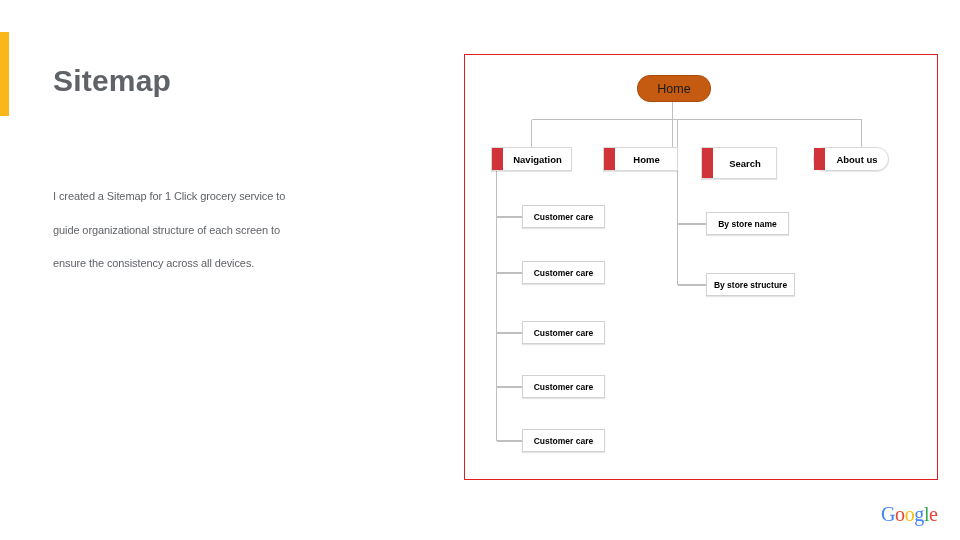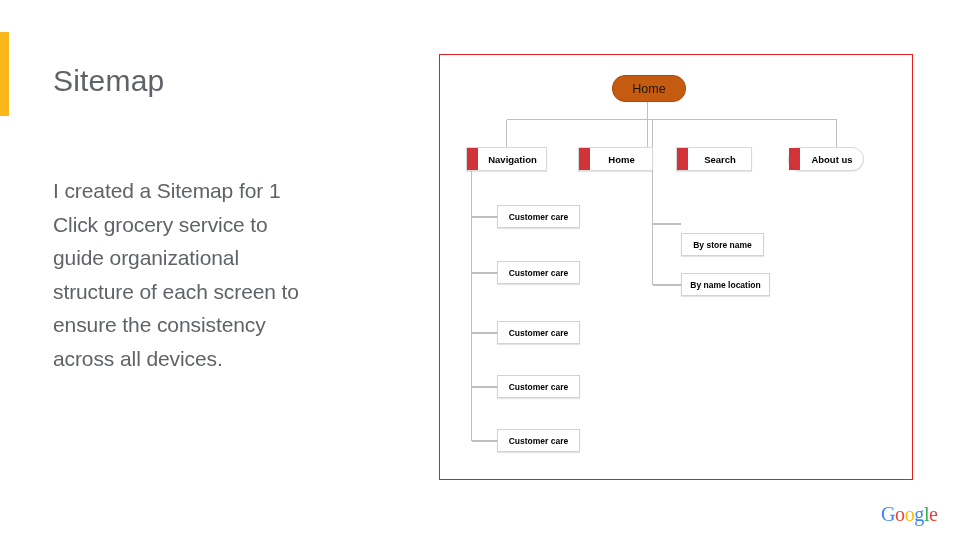--- a/index.html
+++ b/index.html
@@ -24,41 +24,41 @@
     height: 84px;
     background: #F9B719;
   }
 
   
   #slide-title {
     position: absolute;
     left: 53px;
     top: 63px;
     font-size: 30px;
-    font-weight: 400;
+    font-weight: 700;
     color: #5F6368;
     letter-spacing: 0.2px;
     line-height: 1.2;
     white-space: nowrap;
   }
   #slide-body {
     position: absolute;
     left: 53px;
-    top: 174px;
+    top: 180px;
     width: 248px;
-    font-size: 21px;
+    font-size: 11px;
     color: #5F6368;
     line-height: 33.6px;
     letter-spacing: -0.1px;
   }
 
   
   #diagram-panel {
     position: absolute;
-    left: 439px;
+    left: 464px;
     top: 54px;
     width: 474px;
     height: 426px;
     border: 1.6px solid #E02020;
     background: #ffffff;
     box-sizing: border-box;
   }
   #diagram-canvas {
     position: absolute;
     left: 0;
@@ -189,21 +189,21 @@
     <div class="node node-l2" style="left:26px; top:92px; width:81px; height:24px;">
       <span class="accent" style="background: rgb(209, 52, 56);"></span>
       <span class="node-label">Navigation</span>
     </div>
 
     <div class="node node-l2" style="left:138px; top:92px; width:75px; height:24px;">
       <span class="accent" style="background: rgb(209, 52, 56);"></span>
       <span class="node-label">Home</span>
     </div>
 
-    <div class="node node-l2" style="left:236px; top:92px; width:76px; height:24px;">
+    <div class="node node-l2" style="left:236px; top:92px; width:76px; height:32px;">
       <span class="accent" style="background: rgb(209, 52, 56);"></span>
       <span class="node-label">Search</span>
     </div>
 
     <div class="node node-l2" style="left:348px; top:92px; width:76px; height:24px;border-radius:12px;">
       <span class="accent" style="background: rgb(209, 52, 56);"></span>
       <span class="node-label">About us</span>
     </div>
 
     <div class="node node-leaf" style="left:57px; top:150px; width:83px; height:23px;">
@@ -215,23 +215,23 @@
     <div class="node node-leaf" style="left:57px; top:266px; width:83px; height:23px;">
       <span class="node-label">Customer care</span>
     </div>
     <div class="node node-leaf" style="left:57px; top:320px; width:83px; height:23px;">
       <span class="node-label">Customer care</span>
     </div>
     <div class="node node-leaf" style="left:57px; top:374px; width:83px; height:23px;">
       <span class="node-label">Customer care</span>
     </div>
 
-    <div class="node node-leaf" style="left:241px; top:157px; width:83px; height:23px;margin-top:21px;">
+    <div class="node node-leaf" style="left:241px; top:157px; width:83px; height:23px;">
       <span class="node-label">By store name</span>
     </div>
     <div class="node node-leaf" style="left:241px; top:218px; width:89px; height:23px;">
-      <span class="node-label">By name location</span>
+      <span class="node-label">By store structure</span>
     </div>
 
   </div>
 </div>
 
 <div id="google-logo"><span style="color: rgb(66, 133, 244);">G</span><span style="color: rgb(234, 67, 53);">o</span><span style="color: rgb(251, 188, 5);">o</span><span style="color: rgb(66, 133, 244);">g</span><span style="color: rgb(52, 168, 83);">l</span><span style="color: rgb(234, 67, 53);">e</span></div>
 
 </body></html>

